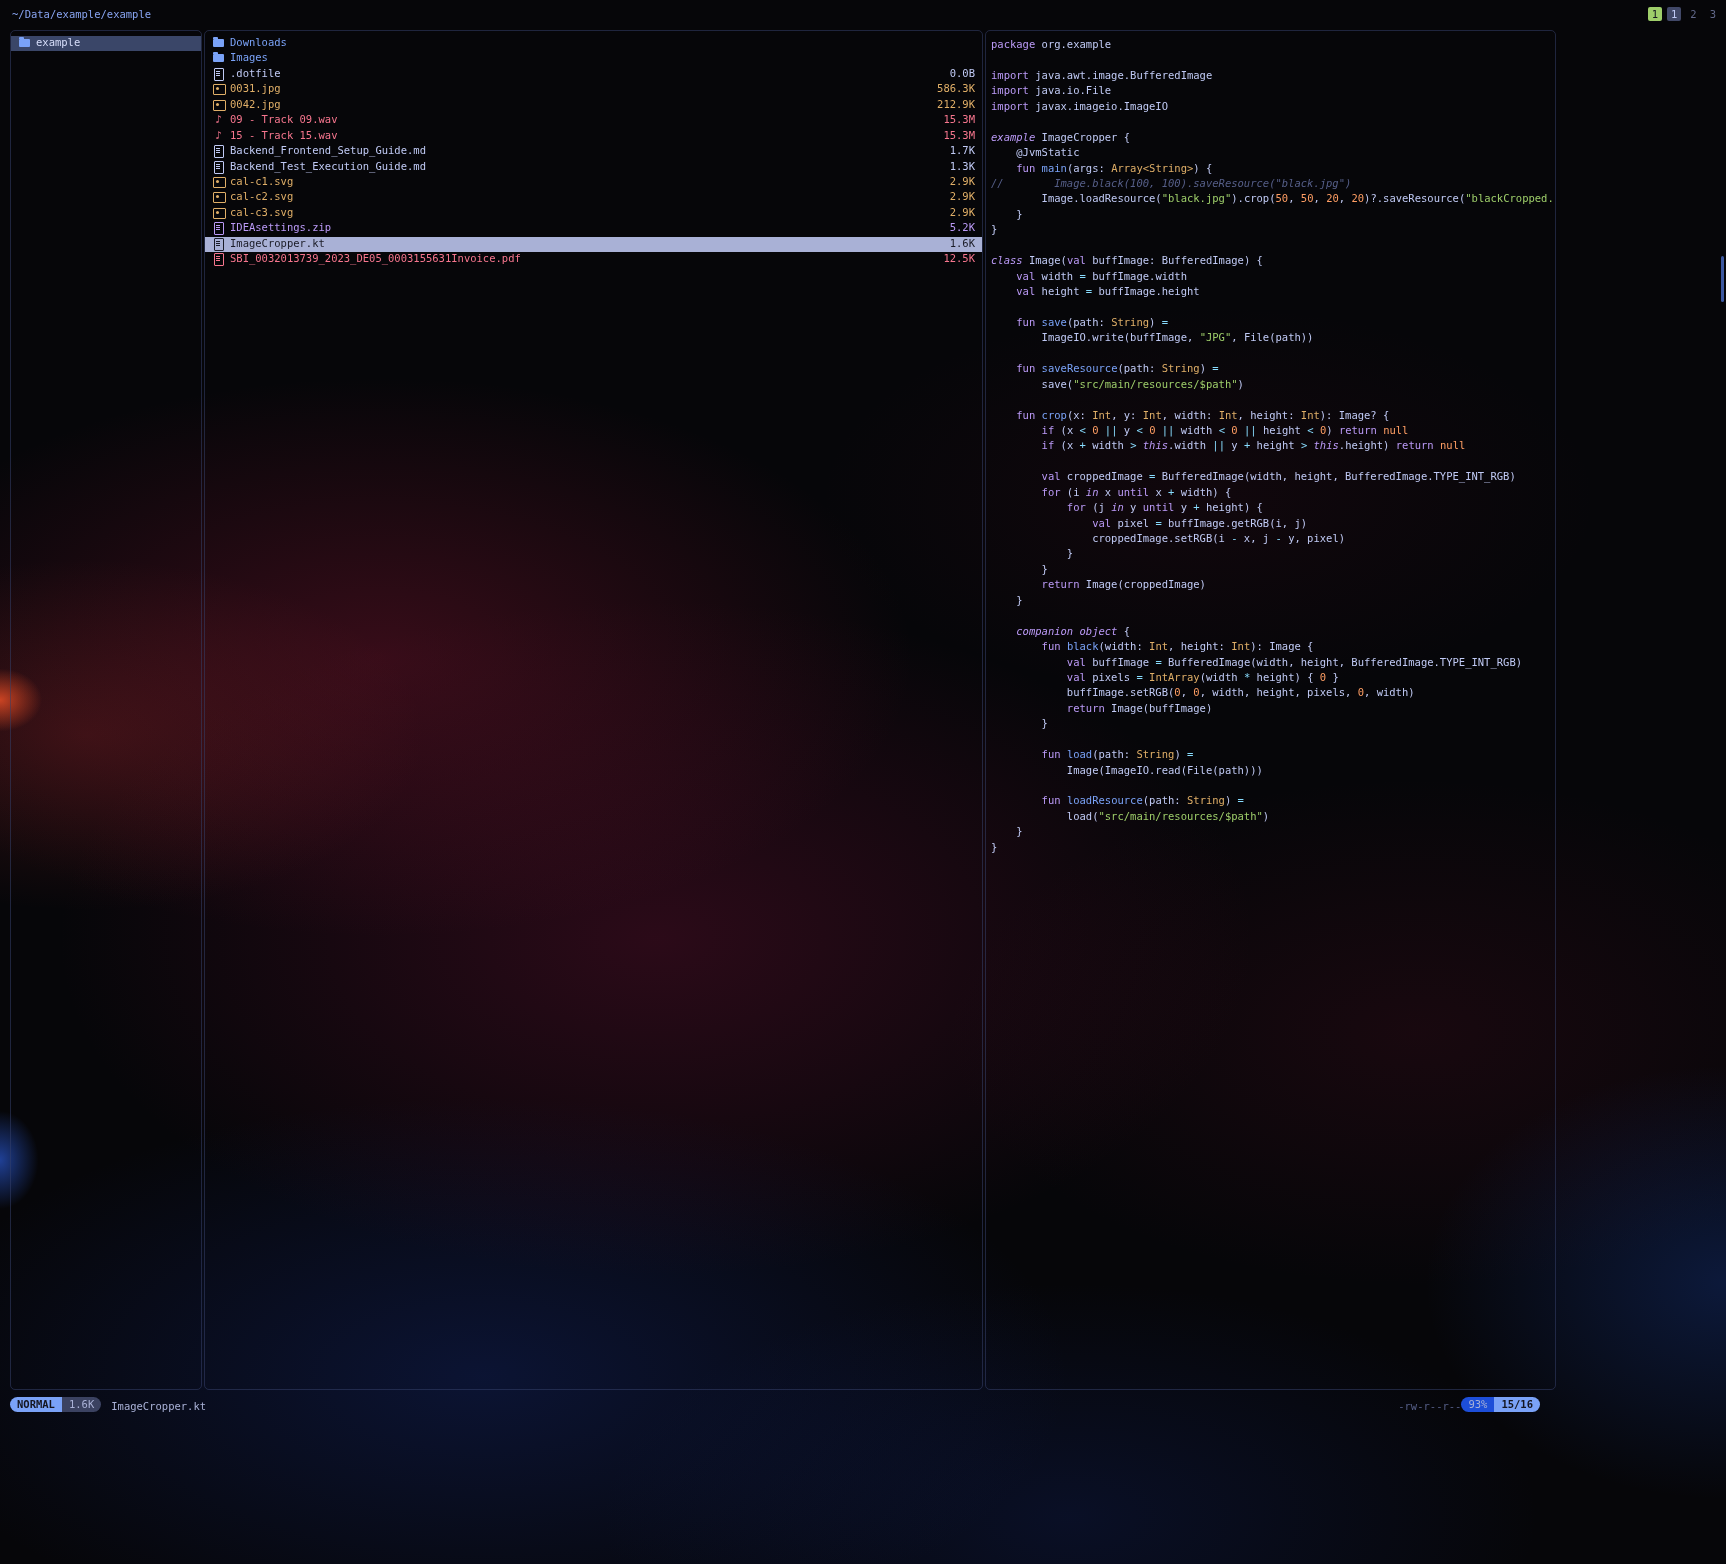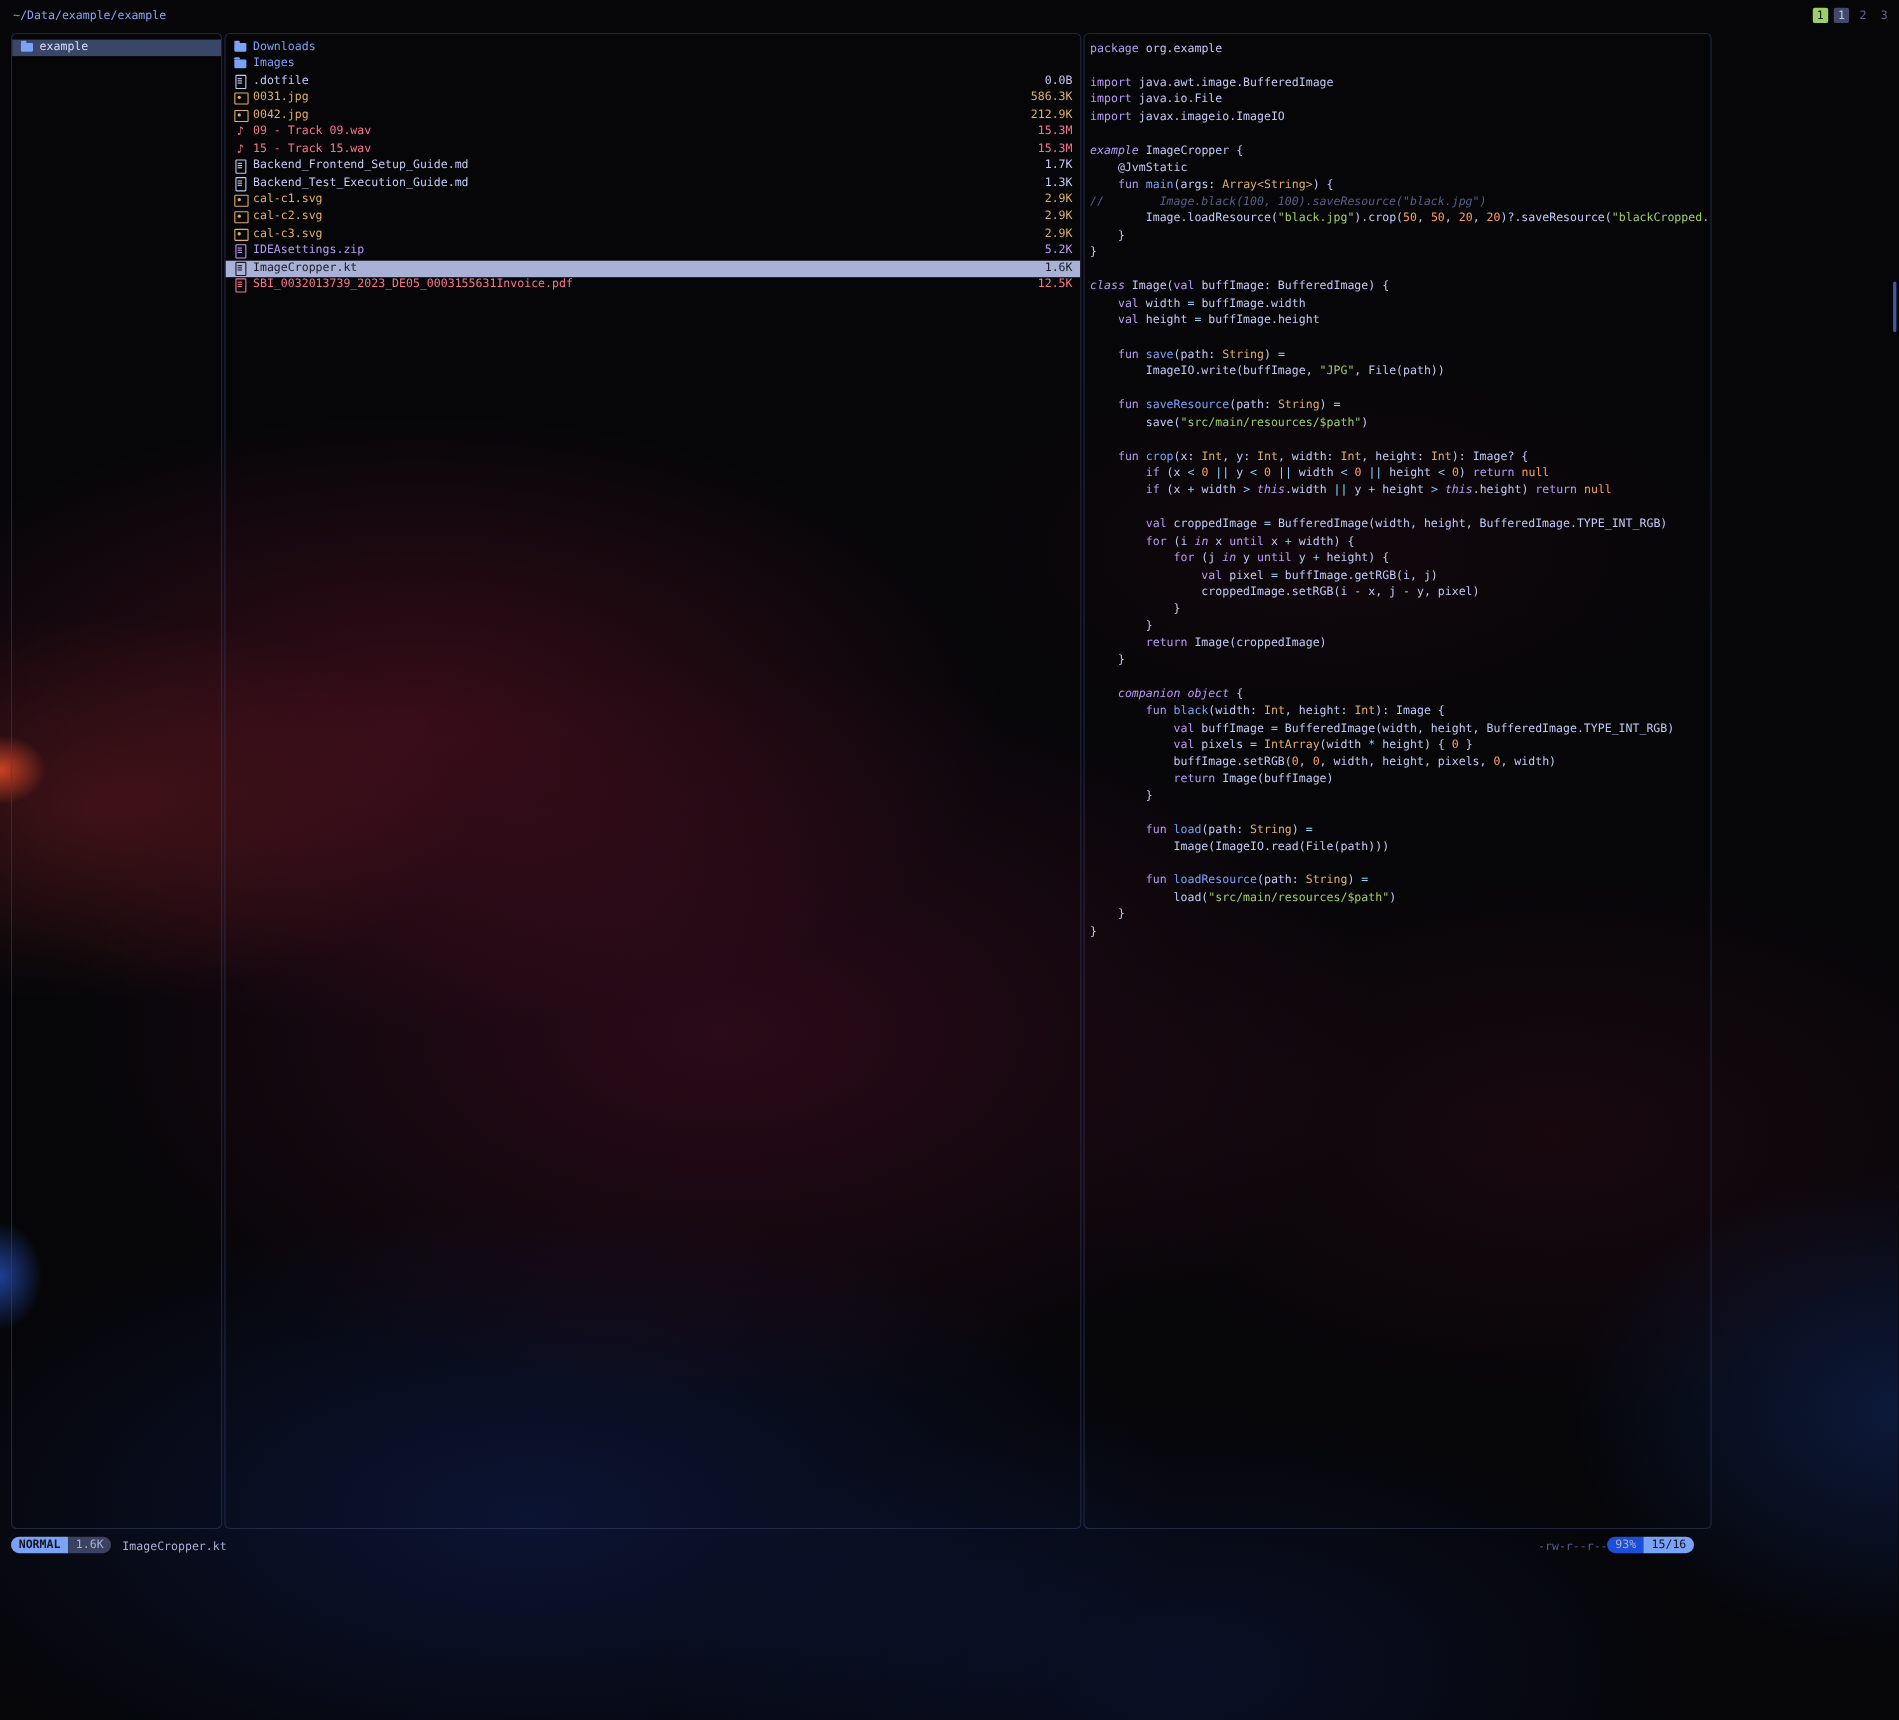--- a/index.html
+++ b/index.html
@@ -73,21 +73,21 @@
   .scrollthumb{position:absolute;right:2px;top:256px;width:3px;height:46px;background:#3d59a1;border-radius:2px}
   
   .statusbar{position:absolute;left:10px;top:1395px;width:1530px;height:17px;display:flex;align-items:flex-end}
   .badge{padding:0 7px;line-height:15px;white-space:pre}
   .mode{background:#7aa2f7;color:#14151f;font-weight:bold;border-radius:8px 0 0 8px}
   .szbadge{background:#3b4261;color:#a9b1d6;border-radius:0 8px 8px 0}
   .file-label{margin-left:10px;color:#a9b1d6}
   .spacer{flex:1}
   .perm{color:#565f89;white-space:pre}
   .pct{background:#1d4ed8;color:#a9b1d6;border-radius:8px 0 0 8px}
-  .pos{background:#7aa2f7;color:#14151f;font-weight:normal;border-radius:0 8px 8px 0}
+  .pos{background:#7aa2f7;color:#14151f;font-weight:bold;border-radius:0 8px 8px 0}
 </style>
 </head>
 <body>
 
 <div class="topbar">
   <span class="path">~/Data/example/example</span>
   <div class="tabs" id="tabs">
       <span class="tab tab-active-green">1</span>
       <span class="tab tab-chip">1</span>
       <span class="tab tab-plain">2</span>

